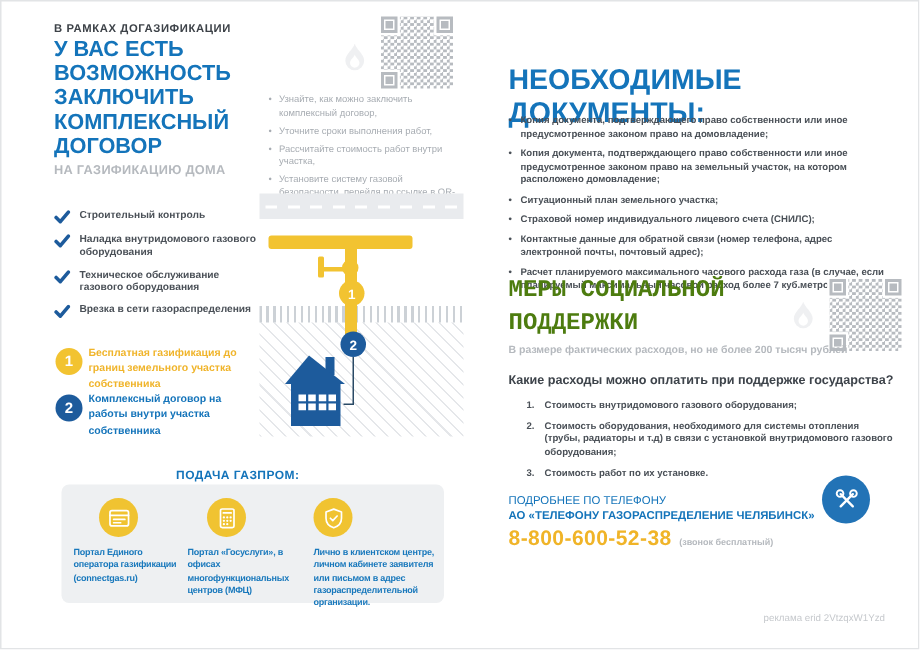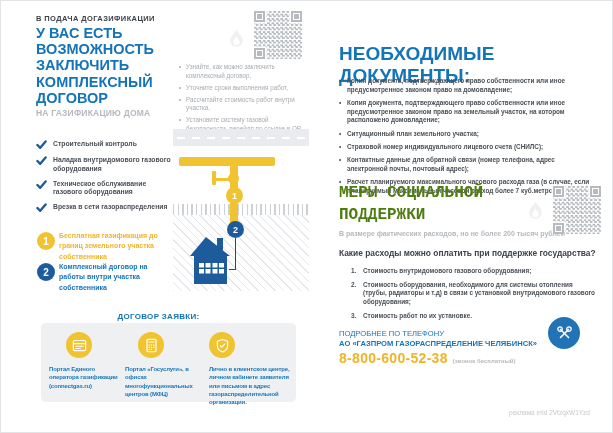--- a/index.html
+++ b/index.html
@@ -96,21 +96,21 @@
   .phone-row{left:338px;top:349px;display:flex;align-items:baseline;gap:5px;}
   .phone-number{font-size:14px;font-weight:bold;color:#f0b428;letter-spacing:.3px;}
   .phone-note{font-size:6px;font-weight:bold;color:#b5b9be;}
   .footer{right:22px;top:408px;font-size:6.5px;color:#c6c9cd;}
 </style>
 </head>
 <body>
 
 <div id="canvas">
 
-  <div class="abs kicker">В ПОДАЧА ДОГАЗИФИКАЦИИ</div>
+  <div class="abs kicker">В РАМКАХ ДОГАЗИФИКАЦИИ</div>
   <div class="abs title">У ВАС ЕСТЬ ВОЗМОЖНОСТЬ ЗАКЛЮЧИТЬ КОМПЛЕКСНЫЙ ДОГОВОР</div>
   <div class="abs subtitle">НА ГАЗИФИКАЦИЮ ДОМА</div>
 
   <div class="abs qr" id="qr1">
     <span class="f tl"></span>
     <span class="f tr"></span>
     <span class="f bl"></span>
   </div>
   <svg class="abs wm" id="wm1" width="17" height="21" viewBox="0 0 16 20">
     <path d="M8 0C9 4 14 6.5 14 11a6 6 0 0 1-12 0C2 6.5 7 4 8 0Z" fill="#e3e5e8"></path>
@@ -188,21 +188,21 @@
     </div>
     <div class="marker m1">1</div>
     <div class="marker m2">2</div>
   </div>
 
   <div class="abs stepc" id="s1c">1</div>
   <div class="abs steptxt" id="s1t">Бесплатная газификация до границ земельного участка собственника</div>
   <div class="abs stepc" id="s2c">2</div>
   <div class="abs steptxt" id="s2t">Комплексный договор на работы внутри участка собственника</div>
 
-  <div class="abs apply-title">ДОГОВОР ЗАЯВКИ:</div>
+  <div class="abs apply-title">ПОДАЧА ГАЗПРОМ:</div>
   <div class="abs apply-box">
     <div class="chc" id="ch1c">
       <svg width="15" height="15" viewBox="0 0 16 16" fill="none" stroke="#fff" stroke-width="1.2" stroke-linecap="round">
         <rect x="1.4" y="2.6" width="13.2" height="10.8" rx="1.4"></rect>
         <line x1="1.4" y1="6" x2="14.6" y2="6"></line>
         <line x1="4" y1="8.8" x2="12" y2="8.8"></line>
         <line x1="4" y1="11.2" x2="9" y2="11.2"></line>
       </svg>
     </div>
     <div class="chc" id="ch2c">
@@ -276,20 +276,20 @@
 
   <div class="abs tools-circle">
     <svg width="17" height="17" viewBox="0 0 16 16" fill="none" stroke="#fff" stroke-width="1.5" stroke-linecap="round">
       <path d="M4.2 11.8 L11.8 4.2"></path>
       <path d="M4.2 4.2 L11.8 11.8"></path>
       <circle cx="12.2" cy="3.8" r="2.1" stroke-width="1.2"></circle>
       <circle cx="3.8" cy="3.8" r="2.1" stroke-width="1.2"></circle>
     </svg>
   </div>
   <div class="abs ph1">ПОДРОБНЕЕ ПО ТЕЛЕФОНУ</div>
-  <div class="abs ph2">АО «ГАЗПРОМ ГАЗОРАСПРЕДЕЛЕНИЕ ЧЕЛЯБИНСК»</div>
+  <div class="abs ph2">АО «ТЕЛЕФОНУ ГАЗОРАСПРЕДЕЛЕНИЕ ЧЕЛЯБИНСК»</div>
   <div class="abs phone-row">
     <span class="phone-number">8-800-600-52-38</span>
     <span class="phone-note">(звонок бесплатный)</span>
   </div>
 
   <div class="abs footer">реклама erid 2VtzqxW1Yzd</div>
 </div>
 
 </body></html>

